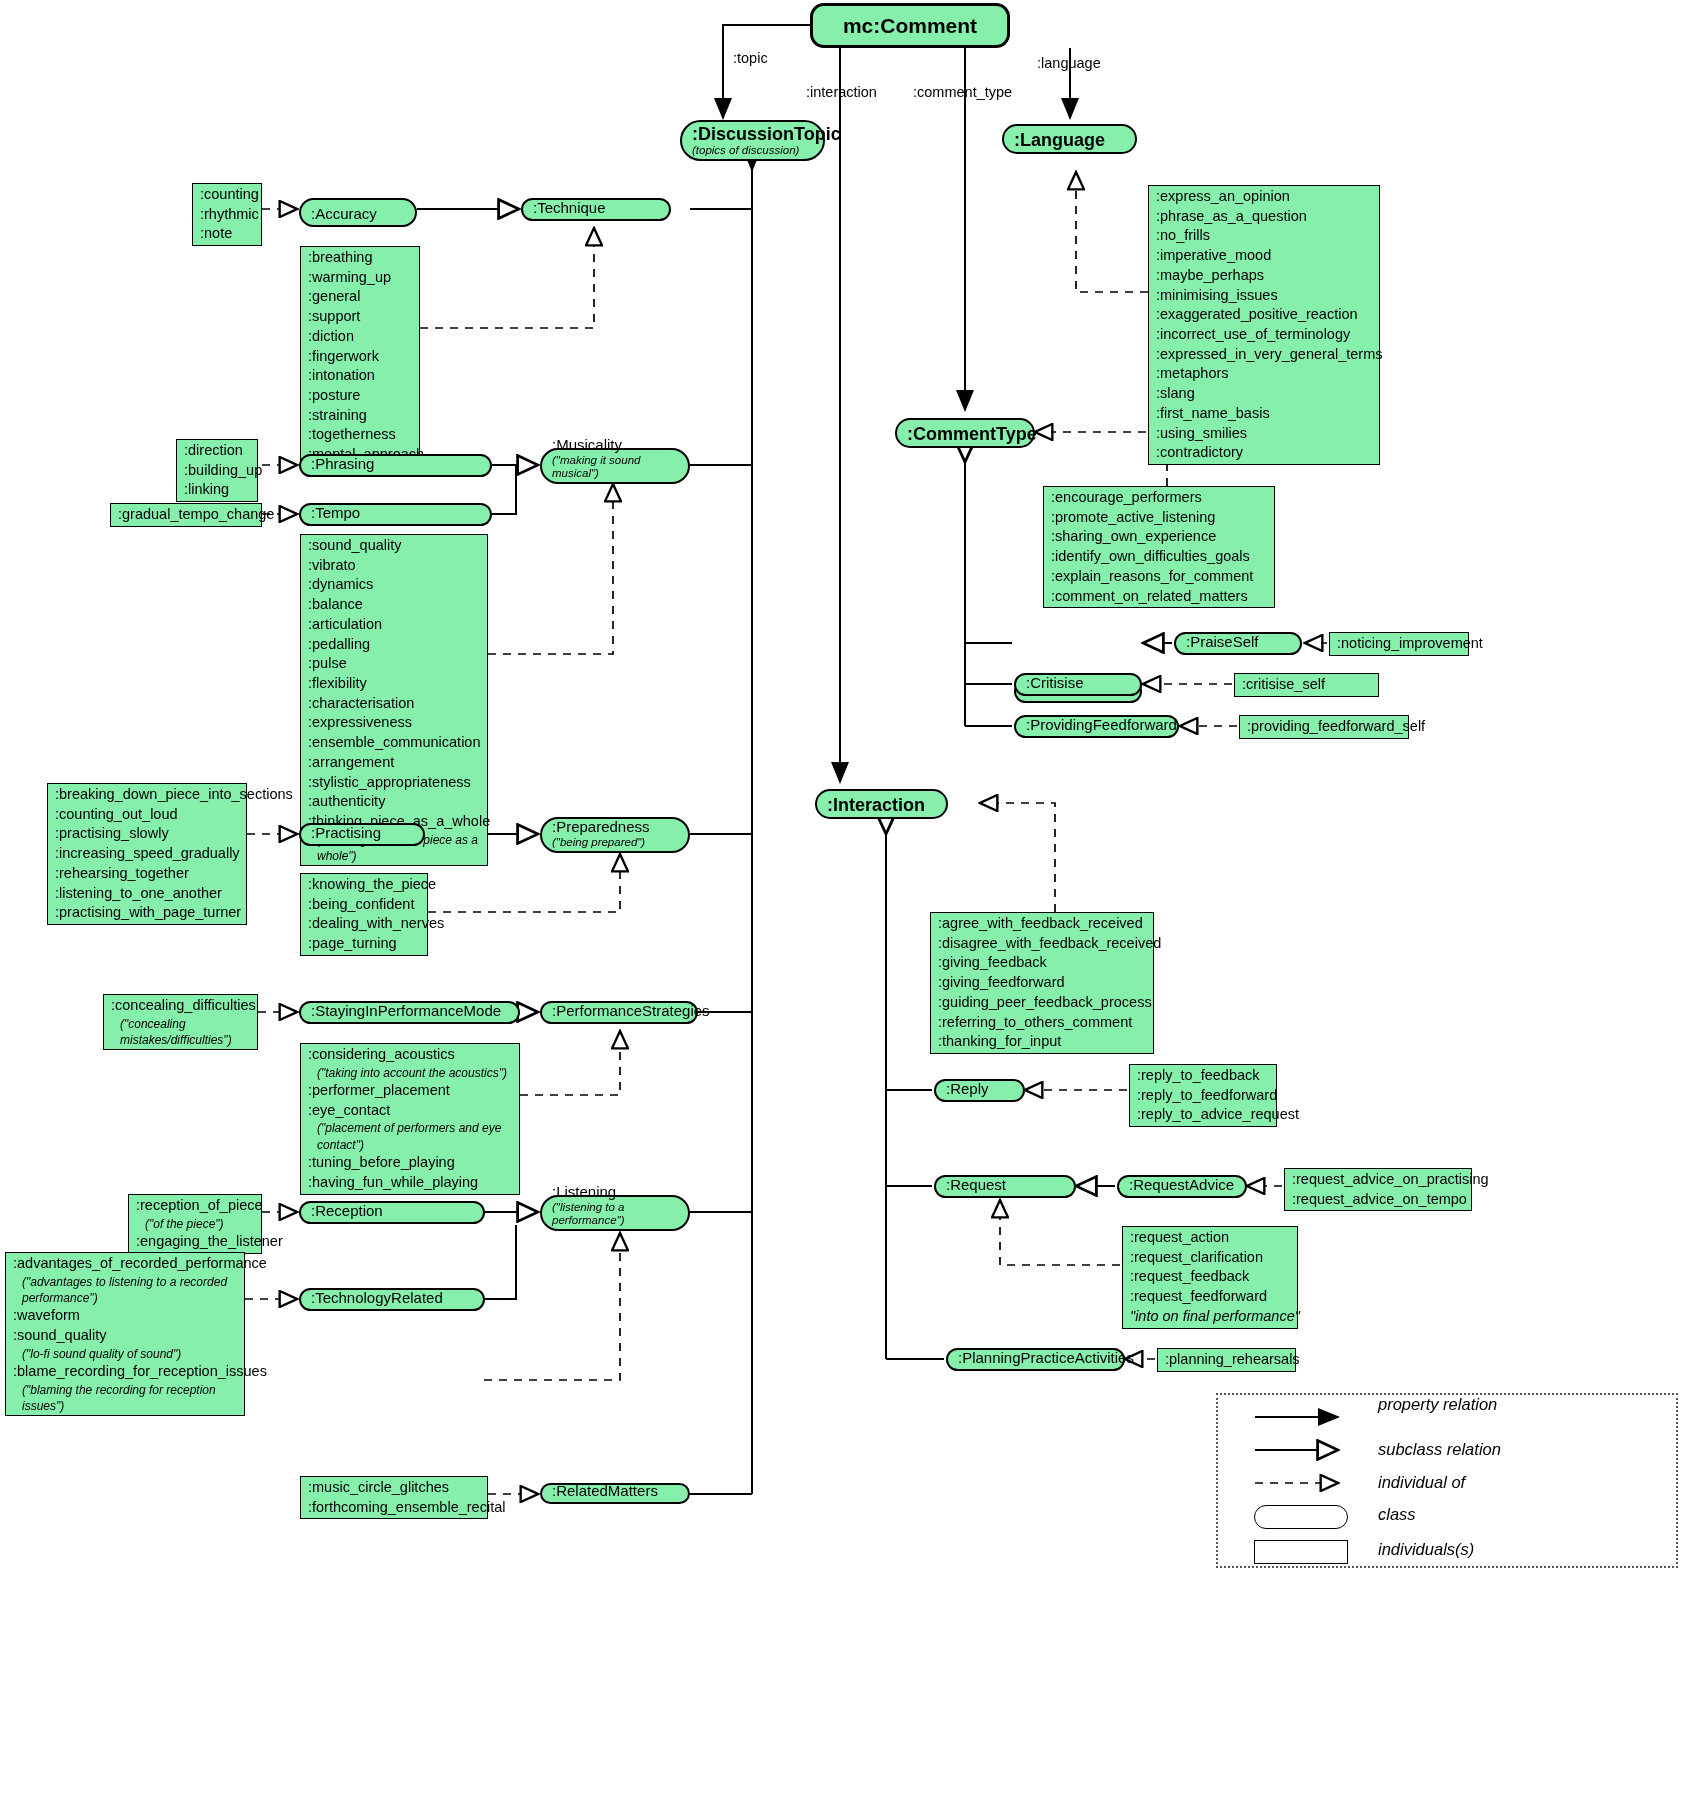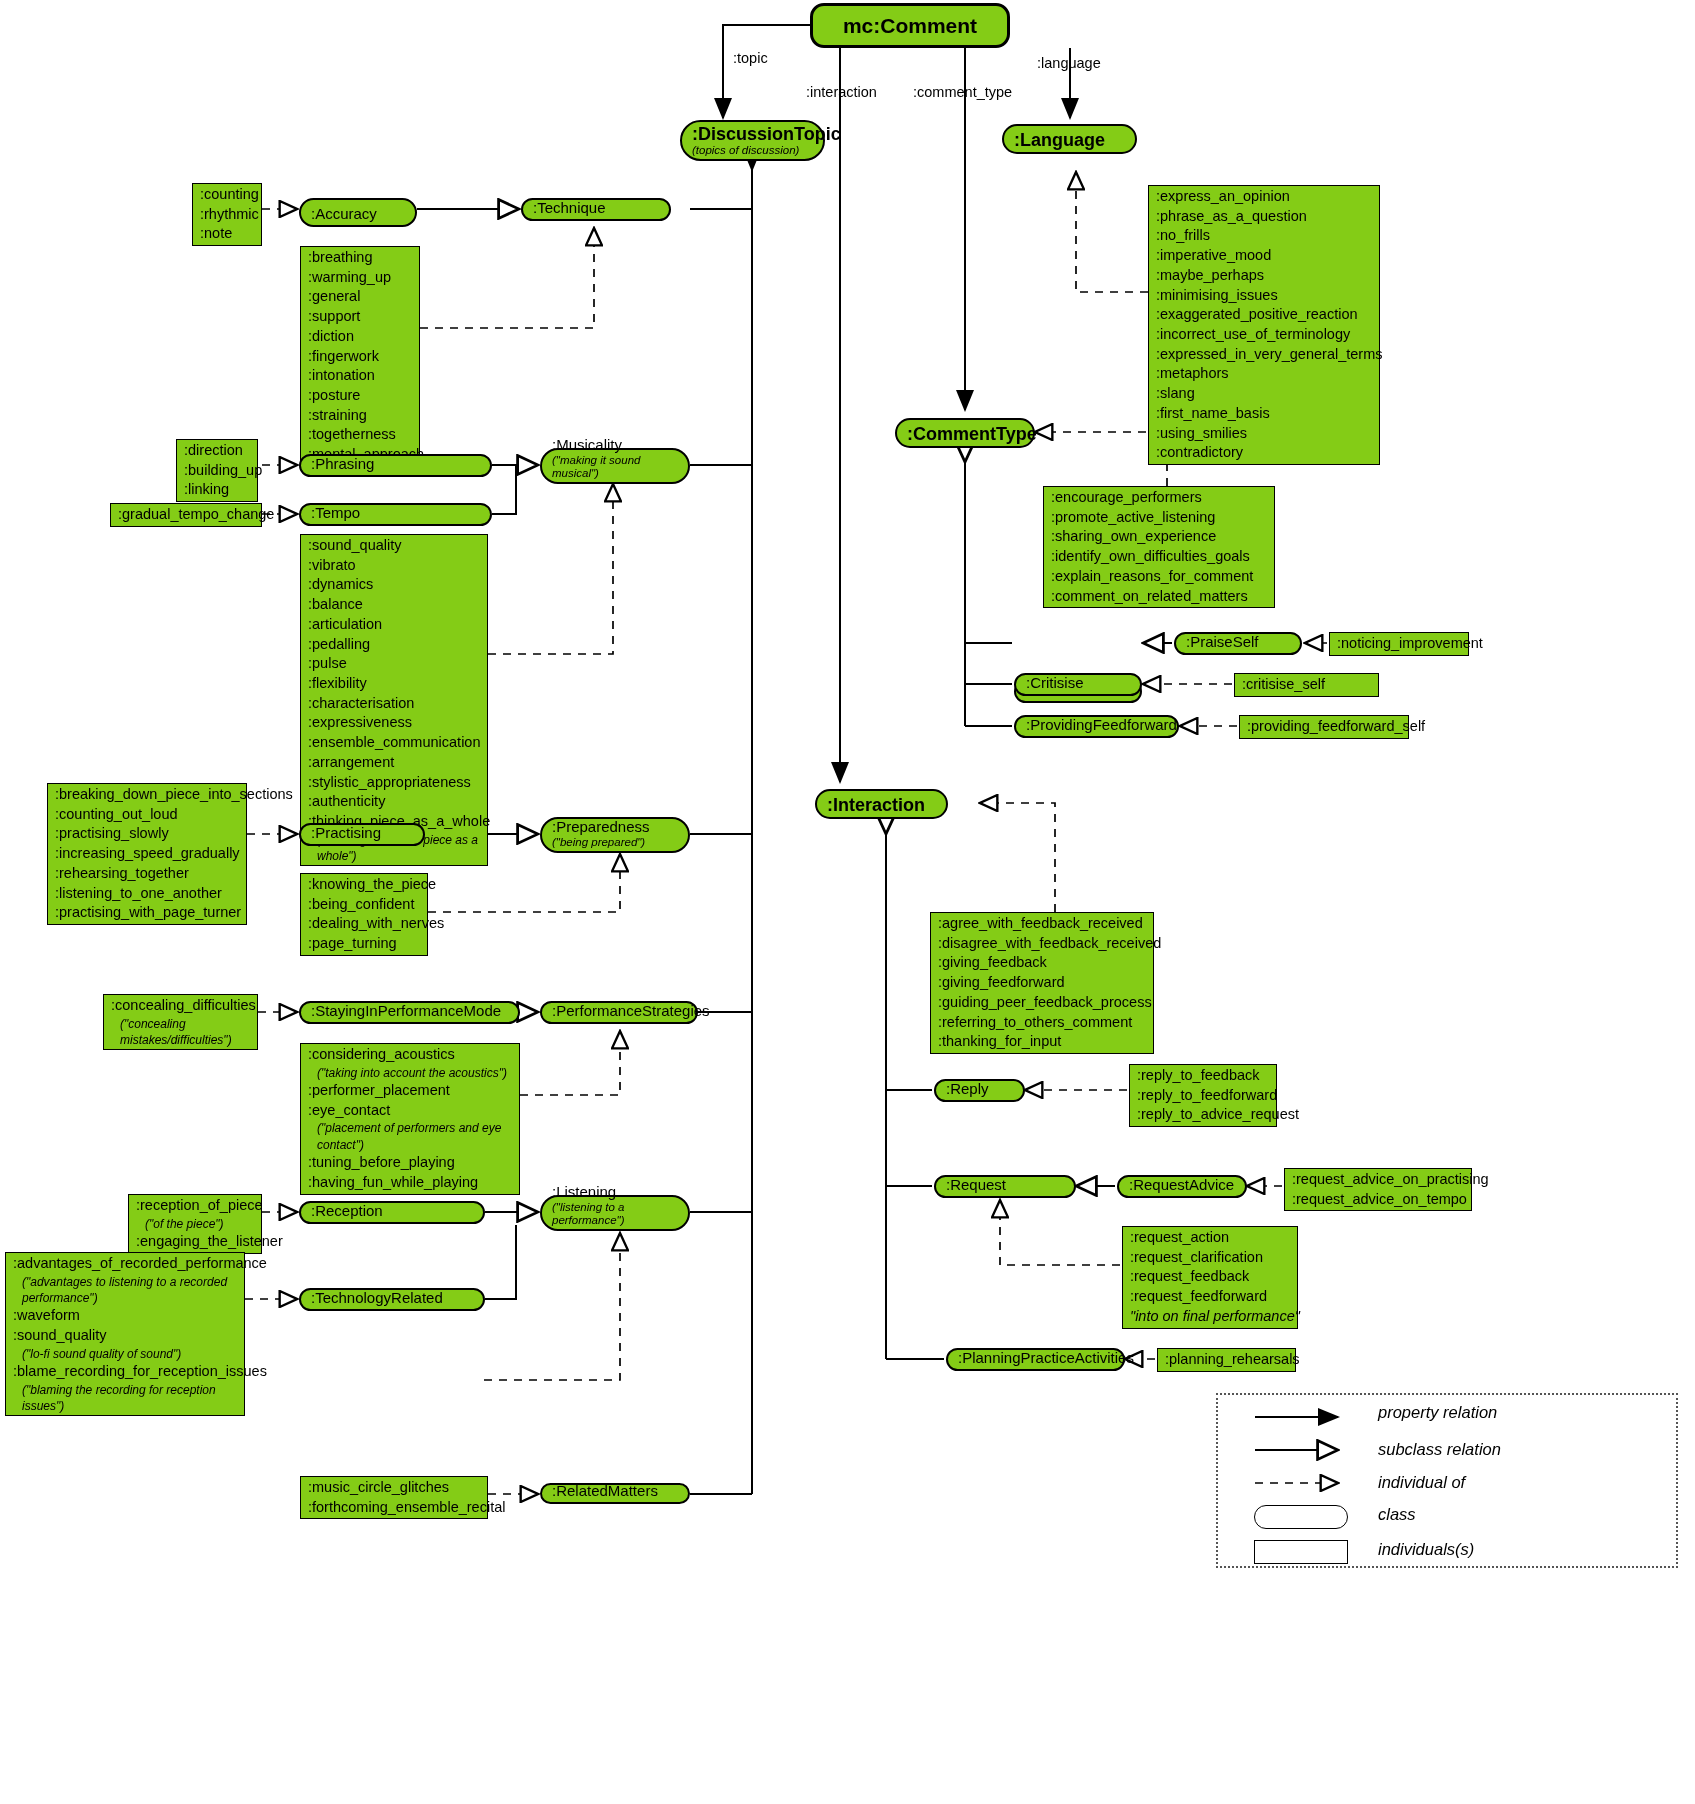--- a/index.html
+++ b/index.html
@@ -1,20 +1,20 @@
 <!DOCTYPE html>
 <html><head>
 <meta charset="utf-8">
 <style>
   html,body{margin:0;padding:0;background:#fff;}
   body{font-family:"Liberation Sans", sans-serif;color:#000;}
   #canvas{position:relative;width:1695px;height:1804px;overflow:hidden;background:#fff;}
   svg.wires{position:absolute;left:0;top:0;width:1695px;height:1804px;pointer-events:none;}
 
-  .node{position:absolute;box-sizing:border-box;background:#84cc16;border:2px solid #000;}
+  .node{position:absolute;box-sizing:border-box;background:#86efac;border:2px solid #000;}
   .cls{border-radius:22px;display:flex;flex-direction:column;justify-content:flex-end;padding:2px 10px;line-height:1.12;}
   .cls .nm{font-size:15px;}
   .cls .sub{font-size:11.5px;font-style:italic;}
   .cls.root{border-width:3px;border-radius:14px;align-items:center;justify-content:center;}
   .cls.root .nm{font-size:21px;font-weight:bold;}
   .cls.big .nm{font-size:18px;font-weight:bold;}
 
   .ind{border-width:1.5px;border-radius:0;padding:1px 7px;font-size:14.5px;line-height:1.36;}
   .ind .it{font-style:italic;font-size:12px;padding-left:9px;display:block;}
   .ind span.li{display:block;white-space:nowrap;}
@@ -428,20 +428,20 @@
       </defs>
       <g stroke="#000" fill="none" stroke-width="2">
         <path d="M37,22 L120,22" marker-end="url(#lgSolid)"></path>
         <path d="M37,55 L120,55" marker-end="url(#lgHollow)"></path>
         <path d="M37,88 L120,88" stroke-dasharray="8,7" stroke-width="1.7" marker-end="url(#lgHollow)"></path>
       </g>
     </svg>
     <div class="key kcls" style="left:36px;top:110px;width:92px;height:22px;"></div>
     <div class="key kind" style="left:36px;top:145px;width:92px;height:22px;"></div>
 
-    <div class="row" style="left:160px;top:8px;">property relation</div>
+    <div class="row" style="left:160px;top:0;">property relation</div>
     <div class="row" style="left:160px;top:45px;">subclass relation</div>
     <div class="row" style="left:160px;top:78px;">individual of</div>
     <div class="row" style="left:160px;top:110px;">class</div>
     <div class="row" style="left:160px;top:145px;">individuals(s)</div>
   </div>
 
 </div>
 
 </body></html>

